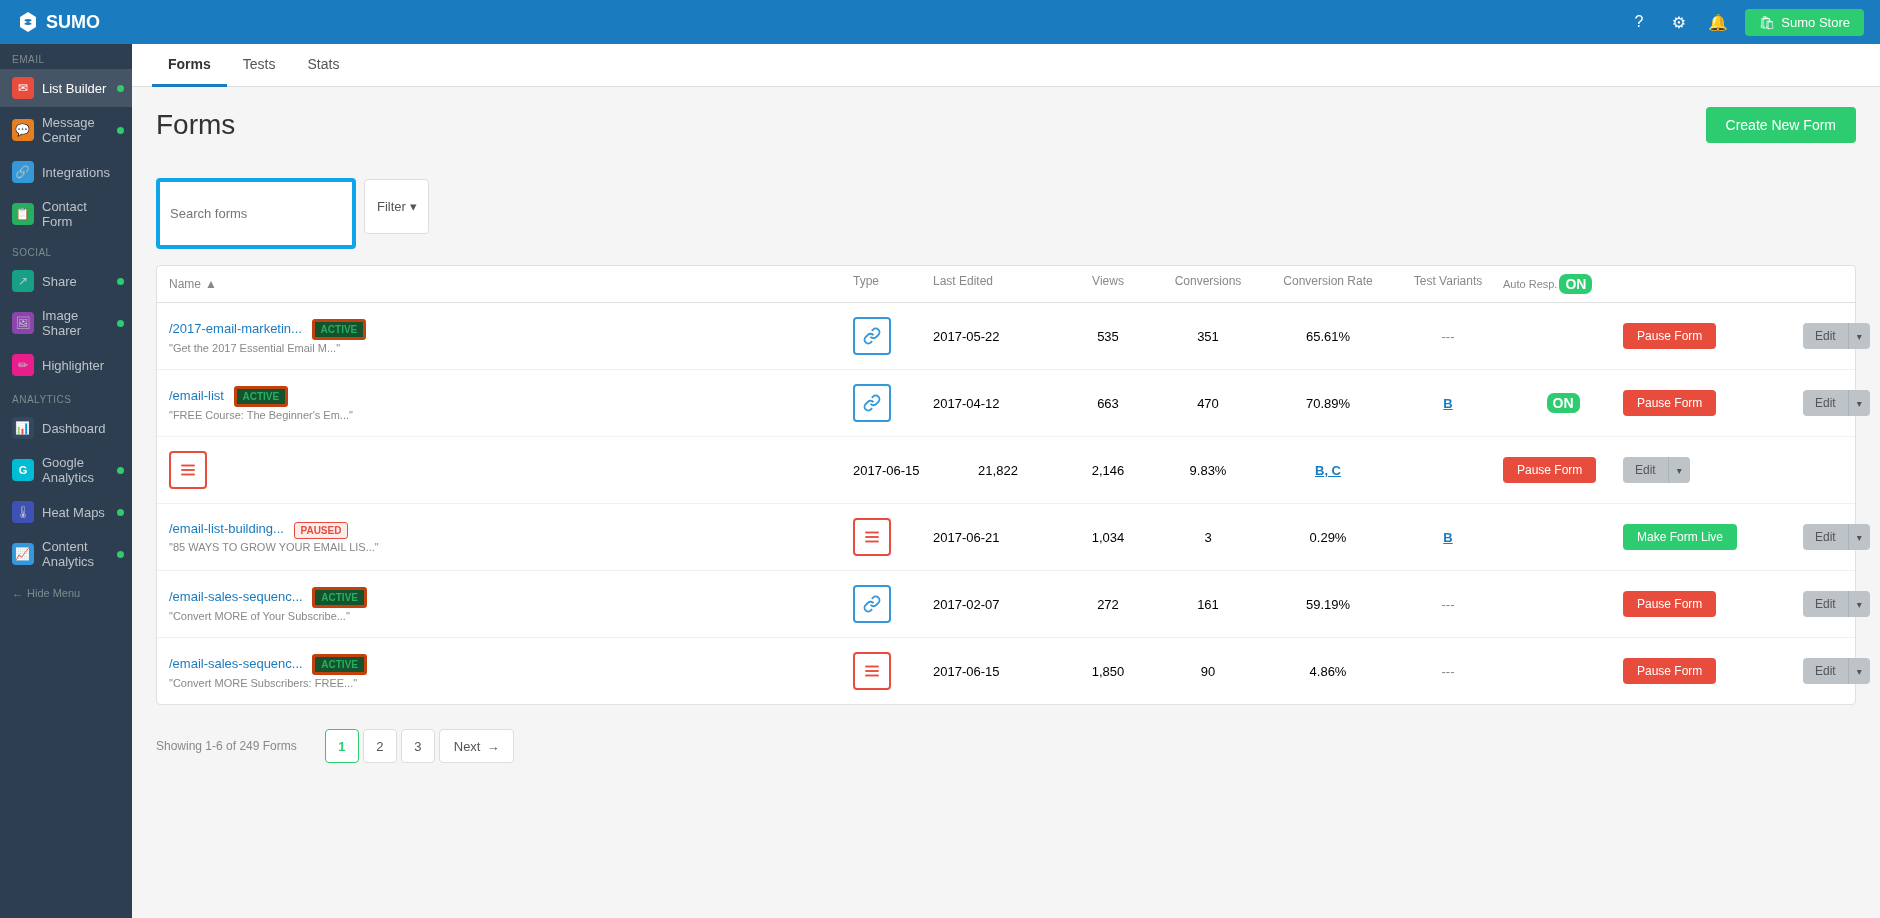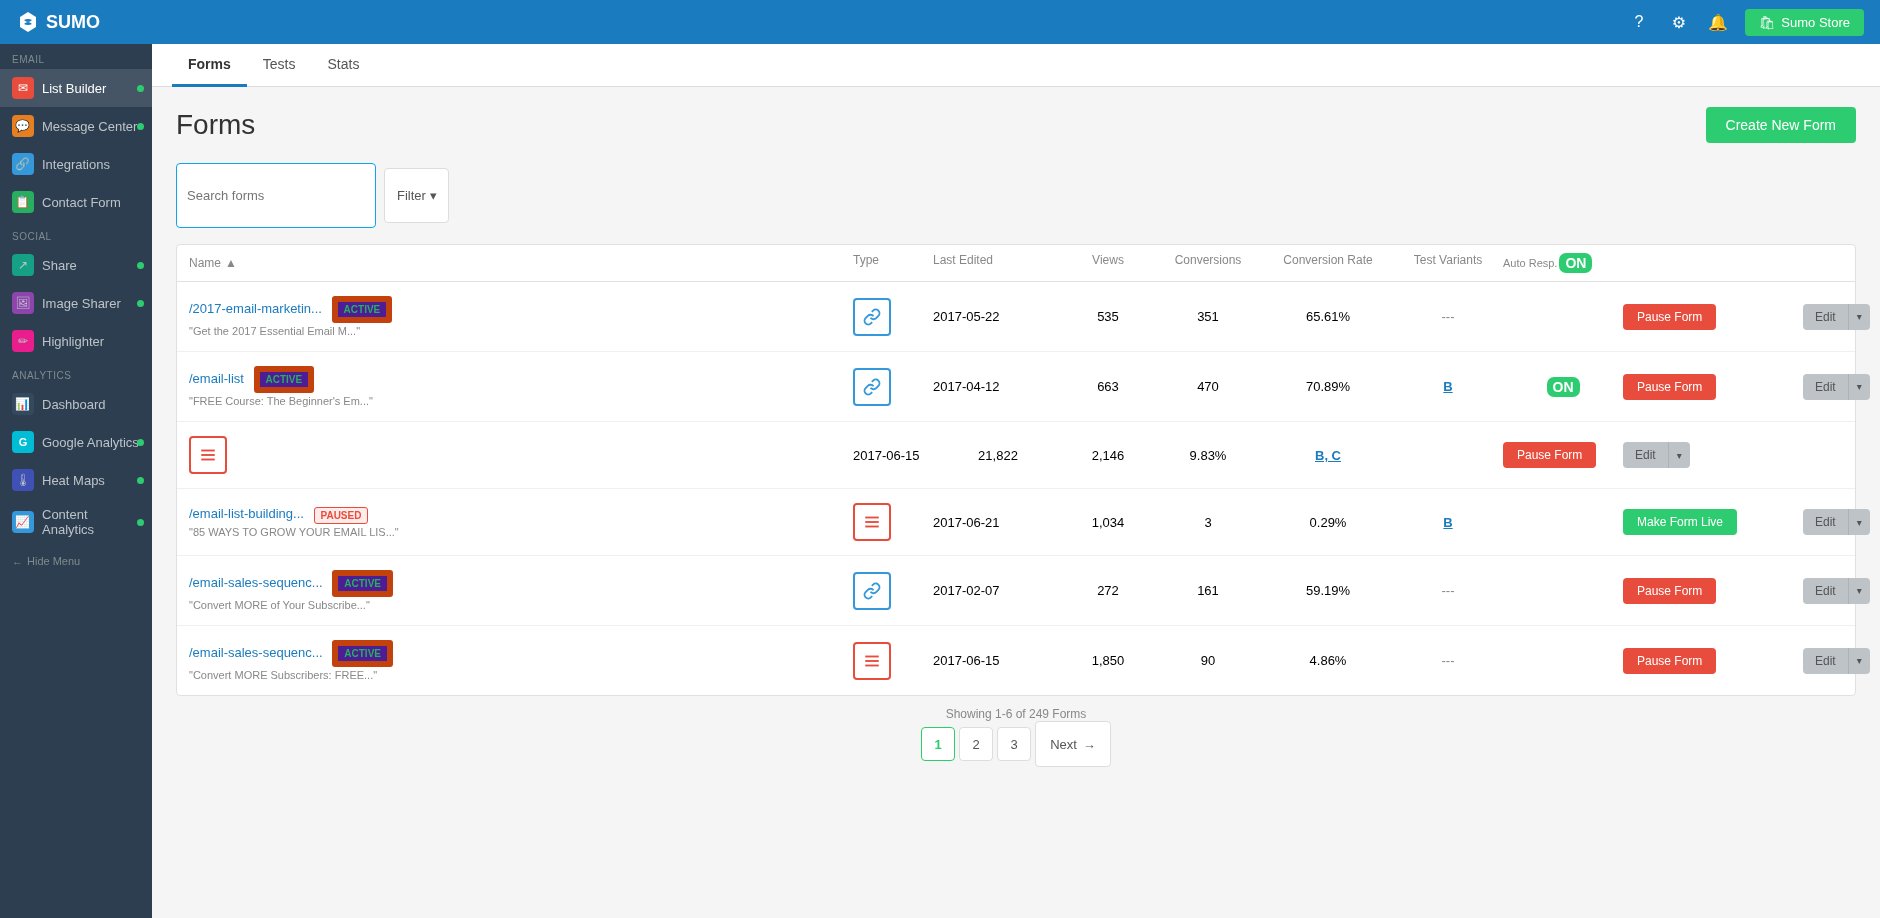--- a/index.html
+++ b/index.html
@@ -29,21 +29,21 @@
       display: flex;
       align-items: center;
       gap: 6px;
     }
 
     
     .layout { display: flex; height: calc(100vh - 44px); }
 
     
     .sidebar {
-      width: 152px;
+      width: 132px;
       background: #2c3e50;
       color: #ccc;
       flex-shrink: 0;
       overflow-y: auto;
     }
     .sidebar-section-label {
       font-size: 10px;
       text-transform: uppercase;
       color: #7f8c8d;
       padding: 10px 12px 4px;
@@ -135,27 +135,28 @@
       padding: 10px 20px;
       border-radius: 4px;
       cursor: pointer;
       font-size: 14px;
       font-weight: 500;
     }
 
     
     .filter-bar { display: flex; align-items: center; gap: 8px; margin-bottom: 16px; }
     .search-input {
-      border: 1px solid #0ea5e9;
+      border: 4px solid #0ea5e9;
       border-radius: 4px;
       padding: 24px 10px;
       font-size: 13px;
       width: 200px;
       color: #555;
       outline: none;
+      margin-top: 15px;
     }
     .filter-btn {
       border: 1px solid #ddd;
       background: white;
       border-radius: 4px;
       padding: 19px 12px;
       font-size: 13px;
       cursor: pointer;
       display: flex; align-items: center; gap: 4px;
       color: #555;
@@ -186,21 +187,21 @@
 
     .badge {
       display: inline-block;
       padding: 2px 6px;
       border-radius: 3px;
       font-size: 10px;
       font-weight: 600;
       margin-left: 6px;
       vertical-align: middle;
     }
-    .badge-active { background: #4c1d95; color: #27ae60; border: 6px solid #c2410c; }
+    .badge-active { background: #14532d; color: #27ae60; border: 3px solid #c2410c; }
     .badge-paused { background: #fdecea; color: #e74c3c; border: 1px solid #e74c3c; }
 
     .type-icon {
       width: 38px; height: 38px;
       border: 2px solid;
       border-radius: 4px;
       display: flex; align-items: center; justify-content: center;
       font-size: 16px;
     }
     .type-icon-blue { border-color: #3498db; color: #3498db; }
@@ -263,45 +264,45 @@
       font-weight: 700;
     }
 
     .test-variant-link { color: #1a7bbf; font-weight: 600; font-size: 13px; }
 
     
     .auto-resp-header { display: flex; align-items: center; gap: 2px; font-size: 11px; }
 
     
     .pagination-area {
-      margin-top: 11px;
+      margin-top: 24px;
       display: flex;
-      flex-direction: column;
+      flex-direction: row;
       align-items: center;
-      gap: 0;
+      gap: 28px;
     }
     .showing-text { font-size: 12px; color: #888; }
     .pagination { display: flex; gap: 4px; align-items: center; }
     .page-btn {
       border: 1px solid #ddd;
       background: white;
       color: #555;
       width: 34px; height: 34px;
       border-radius: 4px;
       cursor: pointer;
       font-size: 13px;
       display: flex; align-items: center; justify-content: center;
     }
     .page-btn.active { border-color: #2ecc71; color: #2ecc71; font-weight: 600; }
     .next-btn {
       border: 1px solid #ddd;
       background: white;
       color: #555;
       padding: 0 14px;
-      height: 46px;
+      height: 34px;
       border-radius: 4px;
       cursor: pointer;
       font-size: 13px;
       display: flex; align-items: center; gap: 6px;
     }
 
     .col-name-header { display: flex; align-items: center; gap: 4px; cursor: pointer; }
   </style>
 </head>
 <body>

